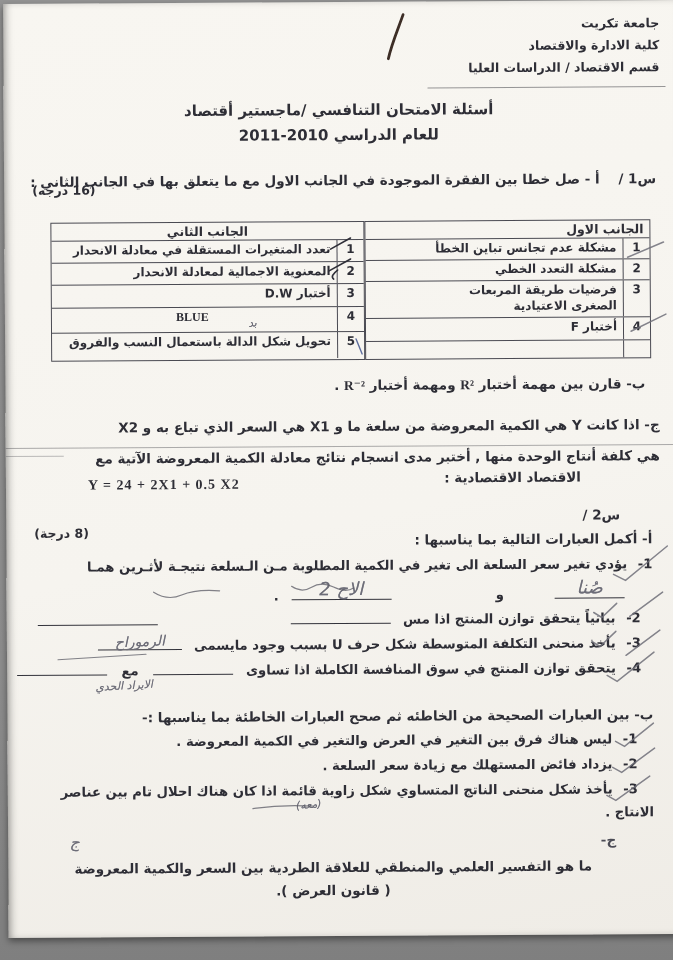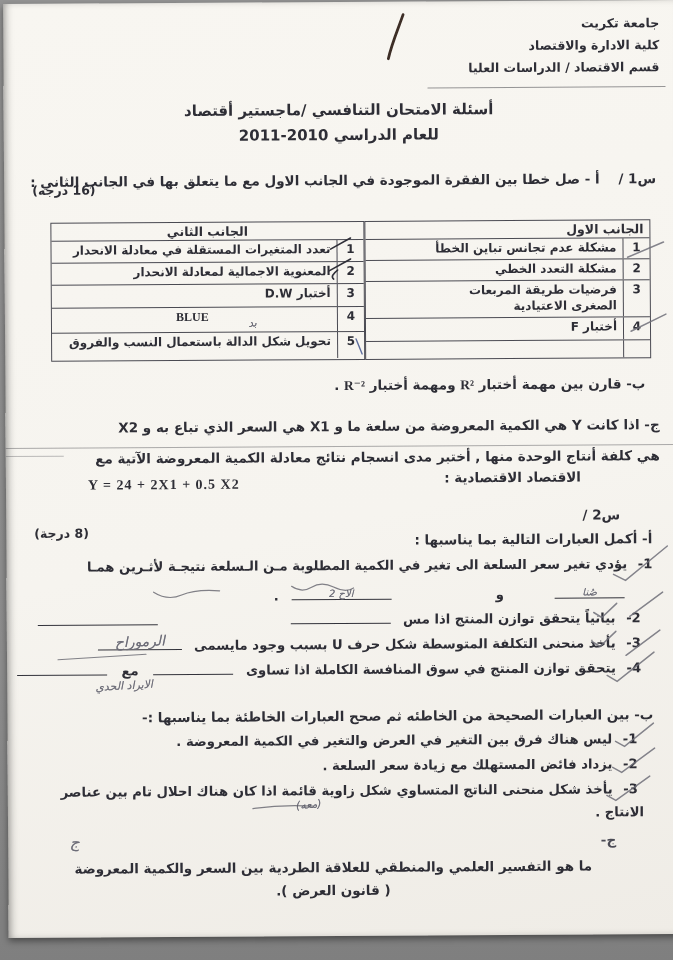--- a/index.html
+++ b/index.html
@@ -52,37 +52,37 @@
   .item{font-size:13.2px;}
   .a1{top:556px;right:24px;}
   .a1b{top:586px;right:52px;}
   .a2{top:610px;right:36px;}
   .a3{top:635px;right:36px;}
   .a4{top:660px;right:36px;}
   .qb-head{top:706px;right:24px;}
   .b1{top:731px;right:40px;}
   .b2{top:756px;right:40px;}
   .b3{top:781px;right:40px;}
-  .b3b{top:804px;right:34px;}
+  .b3b{top:804px;right:24px;}
   .jlabel{top:831px;right:62px;color:#4b4b55;}
   .qc{top:854px;left:50px;right:70px;text-align:center;white-space:normal;line-height:23px;}
 
   .item .num{margin-left:6px;}
   .blank{display:inline-block;height:11px;border-bottom:1.6px solid #33333b;position:relative;vertical-align:baseline;}
   .w70{width:70px;margin-left:46px;}
   .w100{width:100px;margin-left:8px;}
   .sepw{margin-left:100px;}
   .bk-a2-1{width:100px;margin-right:8px;margin-left:128px;}
   .bk-a2-2{width:120px;}
   .bk-a3{width:84px;margin-right:8px;}
   .bk-a4-1{width:80px;margin-right:8px;margin-left:10px;}
   .bk-a4-2{width:90px;margin-right:10px;}
 
   .pencil{
-    color:#6d6d78;font-weight:400;font-style:italic;font-size:10px;
+    color:#6d6d78;font-weight:400;font-style:italic;font-size:18px;
     text-shadow:0 0 .4px rgba(109,109,120,.6);
   }
   .blank .pencil{position:absolute;bottom:0;left:0;width:100%;text-align:center;}
   .hw{position:absolute;white-space:nowrap;}
   .hw-blue{top:314px;left:243px;font-size:11px;transform:rotate(-6deg);}
   .hw-a3{transform:rotate(-2deg);font-size:14px;}
   .hw-a4note{top:676px;left:88px;font-size:11px;transform:rotate(-3deg);}
   .hw-b3note{top:796px;left:288px;font-size:11px;transform:rotate(-5deg);}
   .hw-j{top:830px;left:62px;font-size:15px;transform:rotate(4deg);}
 

